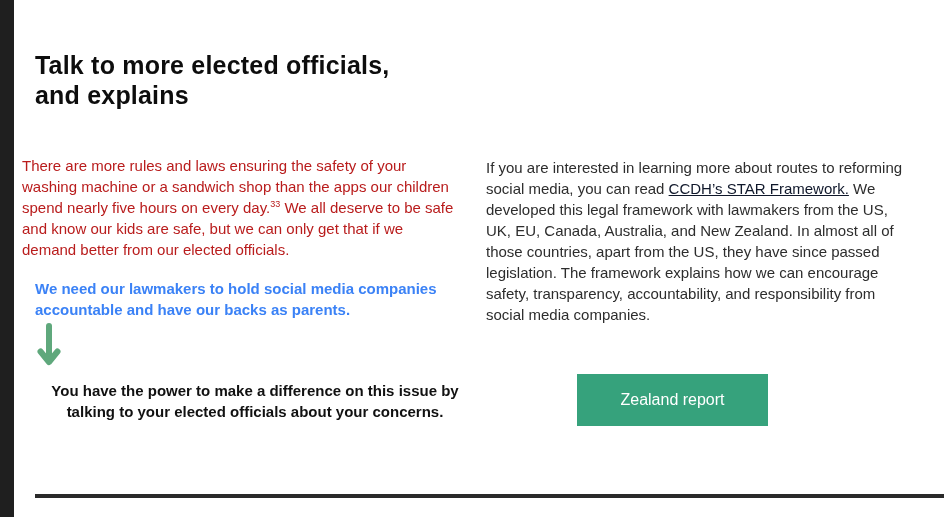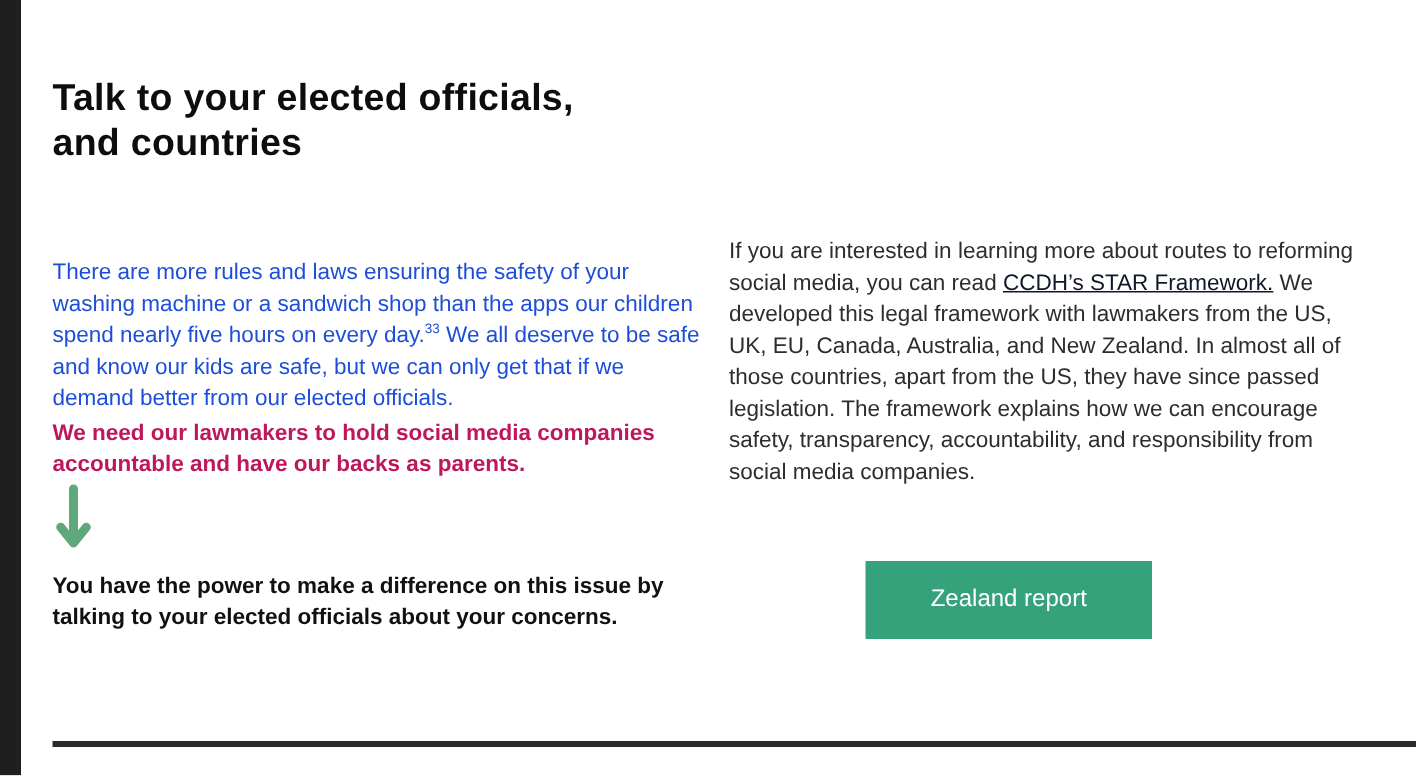--- a/index.html
+++ b/index.html
@@ -27,54 +27,54 @@
     width: 440px;
     font-size: 25px;
     line-height: 30px;
     font-weight: 800;
     letter-spacing: 0.2px;
     color: #0d0d0d;
   }
   .heading div { white-space: nowrap; }
   .left-col-p1 {
     position: absolute;
-    left: 35px; top: 155px;
+    left: 22px; top: 155px;
     width: 434px;
     font-size: 15px;
     line-height: 21px;
-    color: #1d4ed8;
-    margin-top: 16px;
+    color: #b91c1c;
   }
   .left-col-p1 sup {
     font-size: 9px;
     line-height: 0;
     vertical-align: super;
   }
   .left-col-bold {
     position: absolute;
     left: 35px; top: 278px;
     width: 434px;
     font-size: 15px;
     line-height: 21px;
     font-weight: 700;
-    color: #be185d;
+    color: #3b82f6;
   }
   .down-arrow {
     position: absolute;
     left: 37px; top: 322px;
     width: 24px; height: 46px;
   }
   .left-col-cta {
     position: absolute;
     left: 35px; top: 380px;
     width: 440px;
     font-size: 15px;
     line-height: 21px;
     font-weight: 700;
     color: #111111;
+    text-align: center;
   }
   .right-col-p {
     position: absolute;
     left: 486px; top: 157px;
     width: 420px;
     font-size: 15px;
     line-height: 21px;
     color: #2d2d2d;
   }
   .right-col-p a {
@@ -105,22 +105,22 @@
   }
 </style>
 </head>
 <body>
 
 <div class="page">
 
   <div class="left-bar"></div>
 
   <h1 class="heading">
-    <div>Talk to your elected officials,</div>
-    <div>and countries</div>
+    <div>Talk to more elected officials,</div>
+    <div>and explains</div>
   </h1>
 
   <p class="left-col-p1"><span>There are more rules and laws ensuring the safety of your washing machine or a sandwich shop than the apps our children spend nearly five hours on every day.</span><sup>33</sup><span> We all deserve to be safe and know our kids are safe, but we can only get that if we demand better from our elected officials.</span></p>
 
   <p class="left-col-bold">We need our lawmakers to hold social media companies accountable and have our backs as parents.</p>
 
   <svg class="down-arrow" viewBox="0 0 24 46" fill="none" xmlns="http://www.w3.org/2000/svg">
     <path d="M12 4 L12 38" stroke="#5fa87c" stroke-width="6" stroke-linecap="round"></path>
     <path d="M3.5 29.5 L12 40 L20.5 29.5" stroke="#5fa87c" stroke-width="6" stroke-linecap="round" stroke-linejoin="round"></path>
   </svg>

